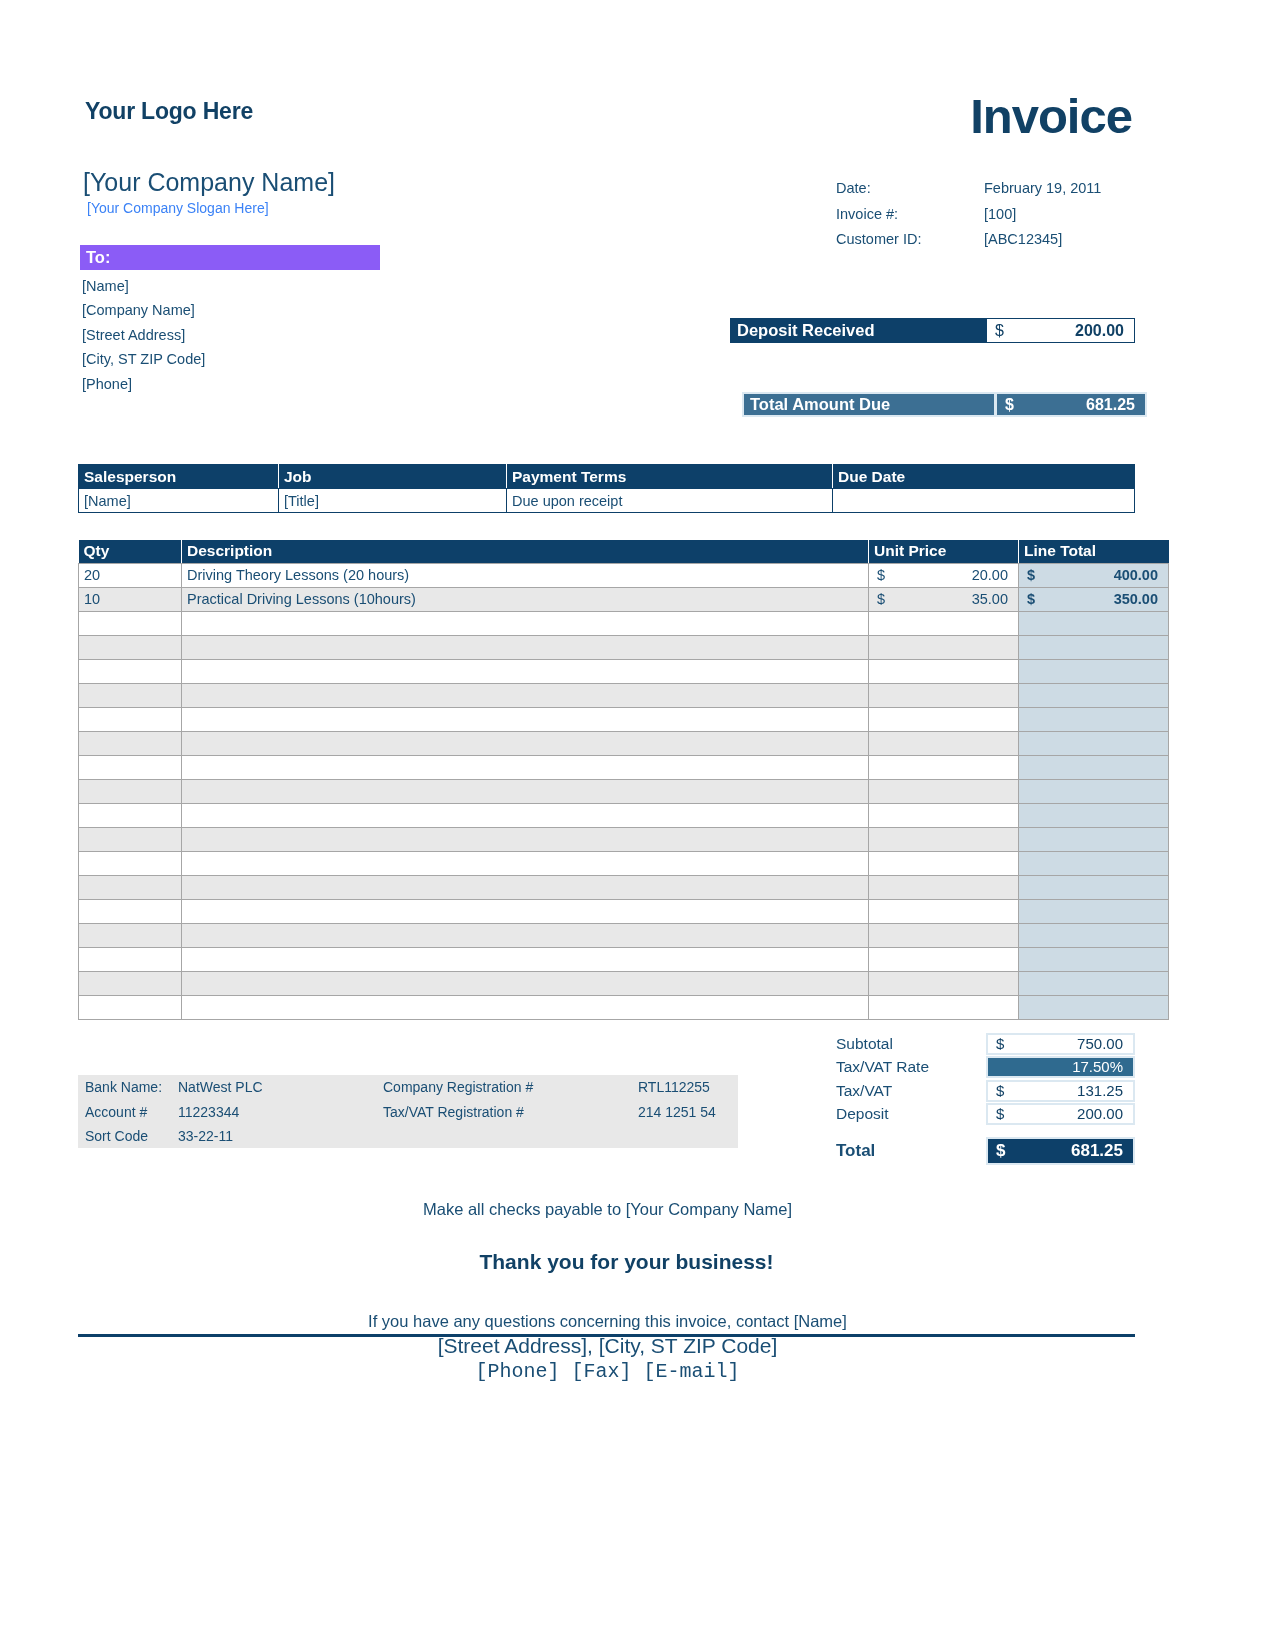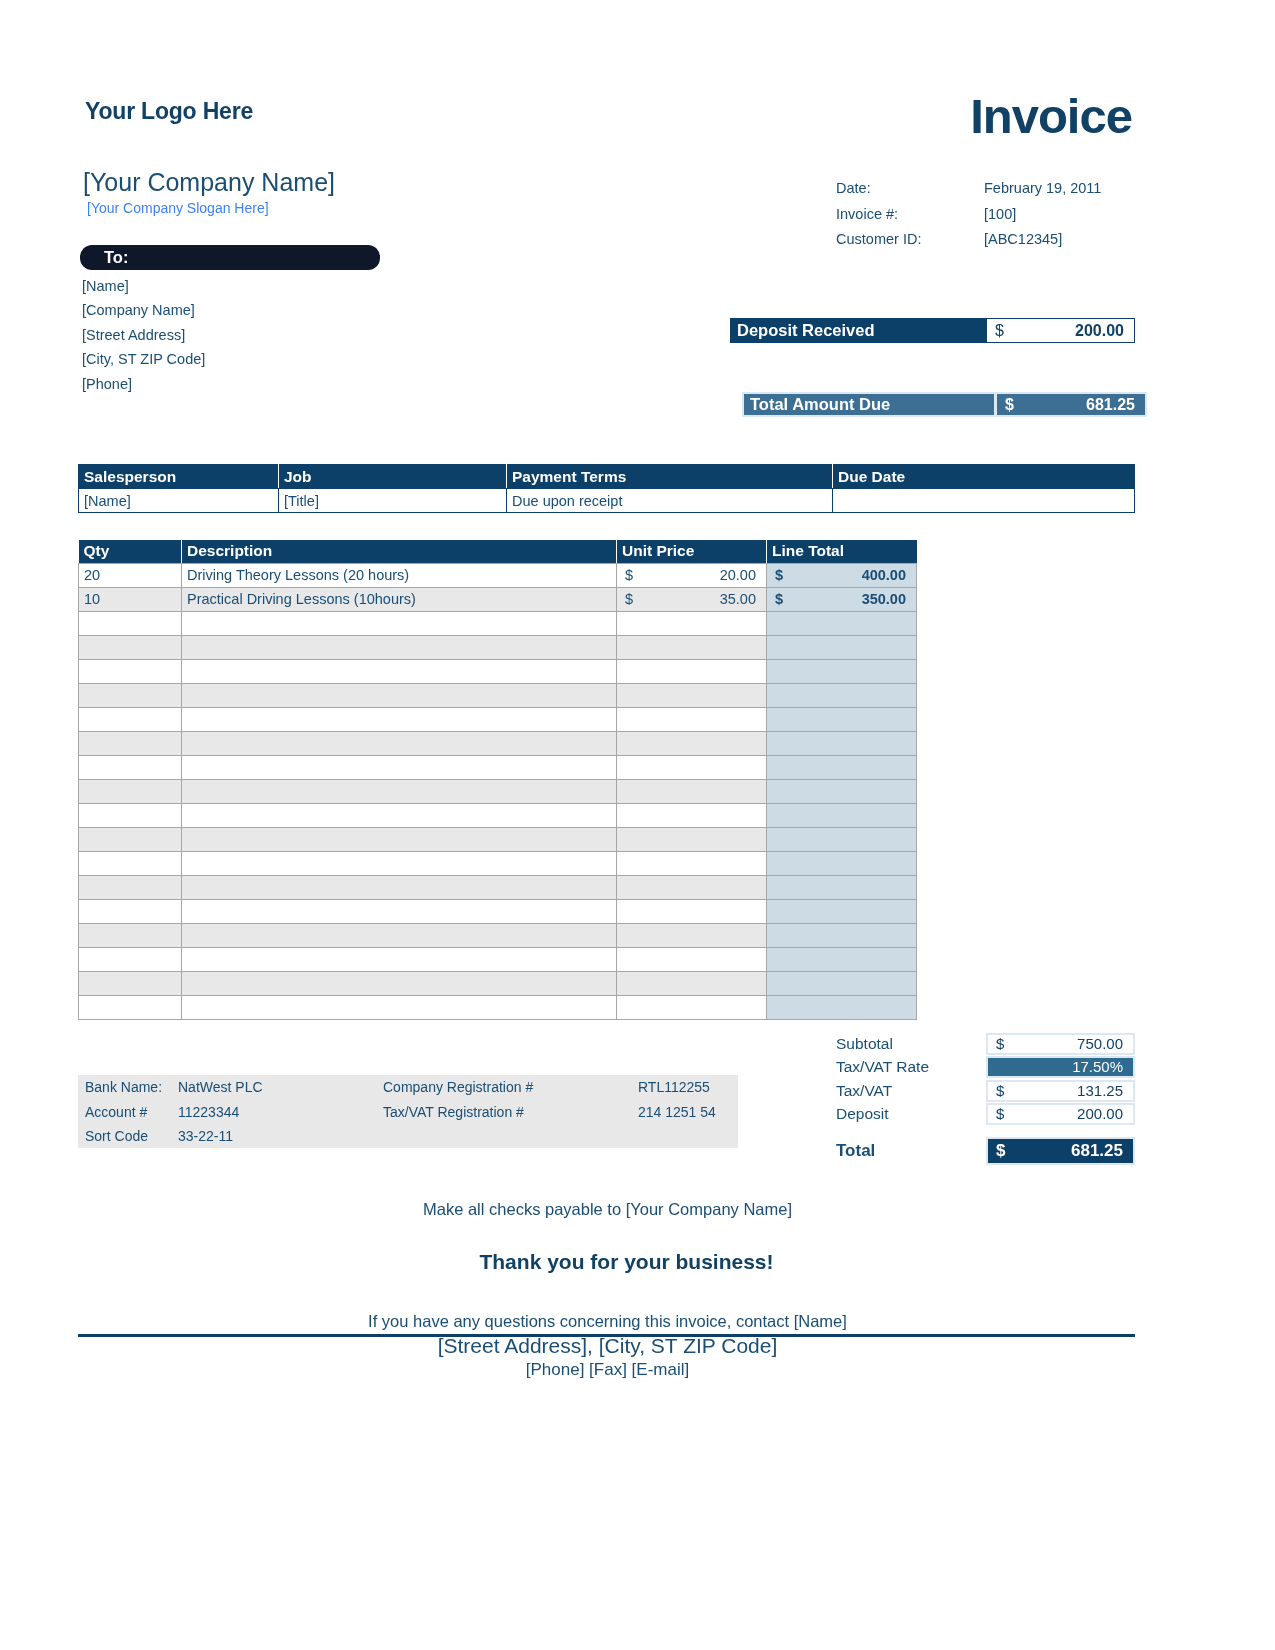--- a/index.html
+++ b/index.html
@@ -63,28 +63,27 @@
   }
   .meta .row { display: block; height: 25.5px; }
   .meta .lbl { display: inline-block; width: 148px; }
   .meta .val { display: inline-block; }
 
   
   .to-bar {
     position: absolute;
     left: 80px; top: 245px;
     width: 300px; height: 25px;
-    background: #0f172a;
+    background: #8b5cf6;
     color: #ffffff;
     font-weight: bold;
     font-size: 16.5px;
     line-height: 25px;
-    padding-left: 24px;
-    box-sizing: border-box;
-    border-radius: 12px;
+    padding-left: 6px;
+    box-sizing: border-box;
   }
   .to-lines {
     position: absolute;
     left: 82px; top: 274px;
     font-size: 14.5px;
     line-height: 24.4px;
     color: #1a4e74;
   }
 
   
@@ -194,21 +193,21 @@
     font-size: 15.5px;
     border-right: 1px solid #ffffff;
   }
   .sp-table th:last-child { border-right: 1px solid #0d4069; }
   .sp-table td { background: #ffffff; color: #1a4e74; }
 
   
   .li-table {
     position: absolute;
     left: 78px; top: 540px;
-    width: 839px;
+    width: 1091px;
     border-collapse: collapse;
     table-layout: fixed;
   }
   .li-table th {
     background: #0d4069;
     color: #ffffff;
     font-weight: bold;
     font-size: 15.5px;
     height: 23px;
     text-align: left;
@@ -333,22 +332,23 @@
     width: 1215px;
     text-align: center;
     font-size: 21px;
     color: #1a4e74;
   }
   .addr2 {
     position: absolute;
     left: 0; top: 1360px;
     width: 1215px;
     text-align: center;
-    font-size: 17px;
-    color: #1a4e74;
+    font-size: 20px;
+    color: #1a4e74;
+    font-family: Liberation Mono, monospace;
   }
 </style>
 </head>
 <body>
 
 <div class="page">
 
   <div class="logo">Your Logo Here</div>
   <div class="invoice-word">Invoice</div>
   <div class="company-name">[Your Company Name]</div>

